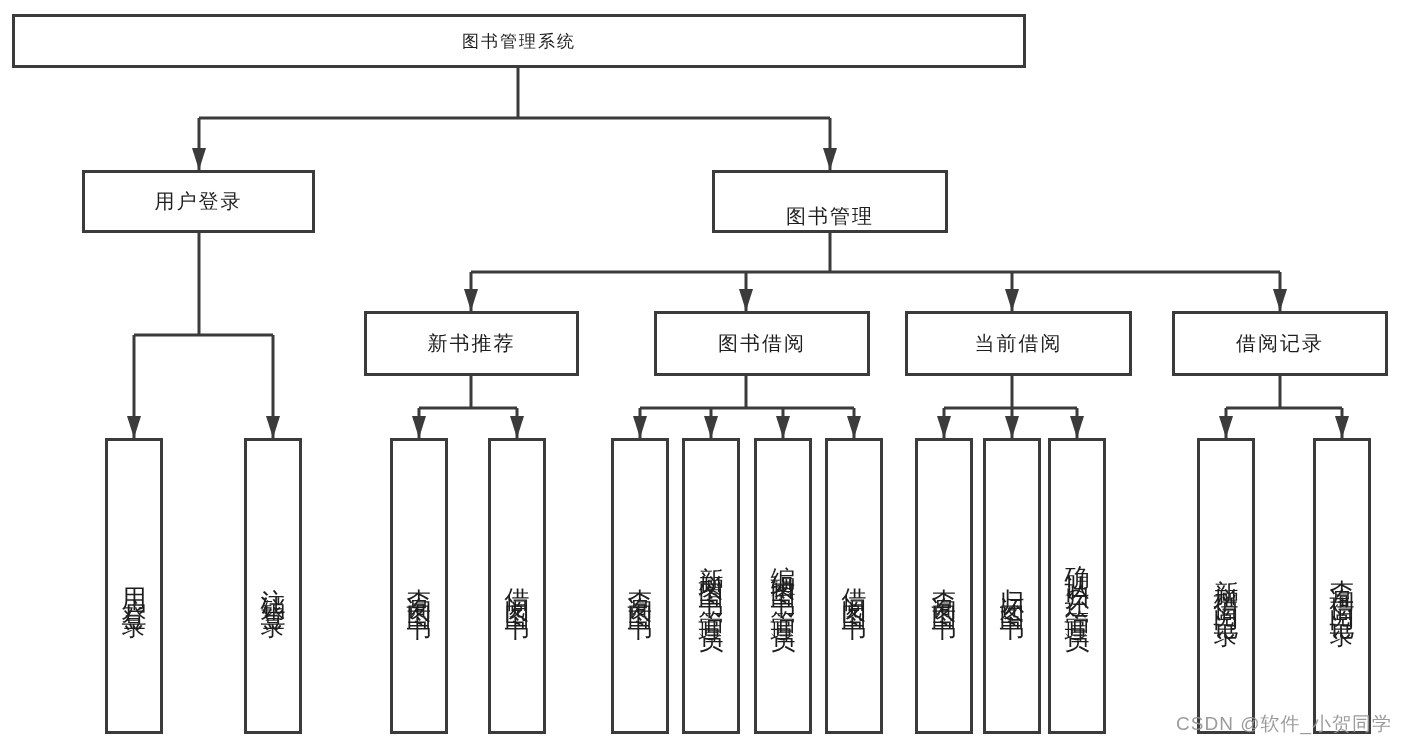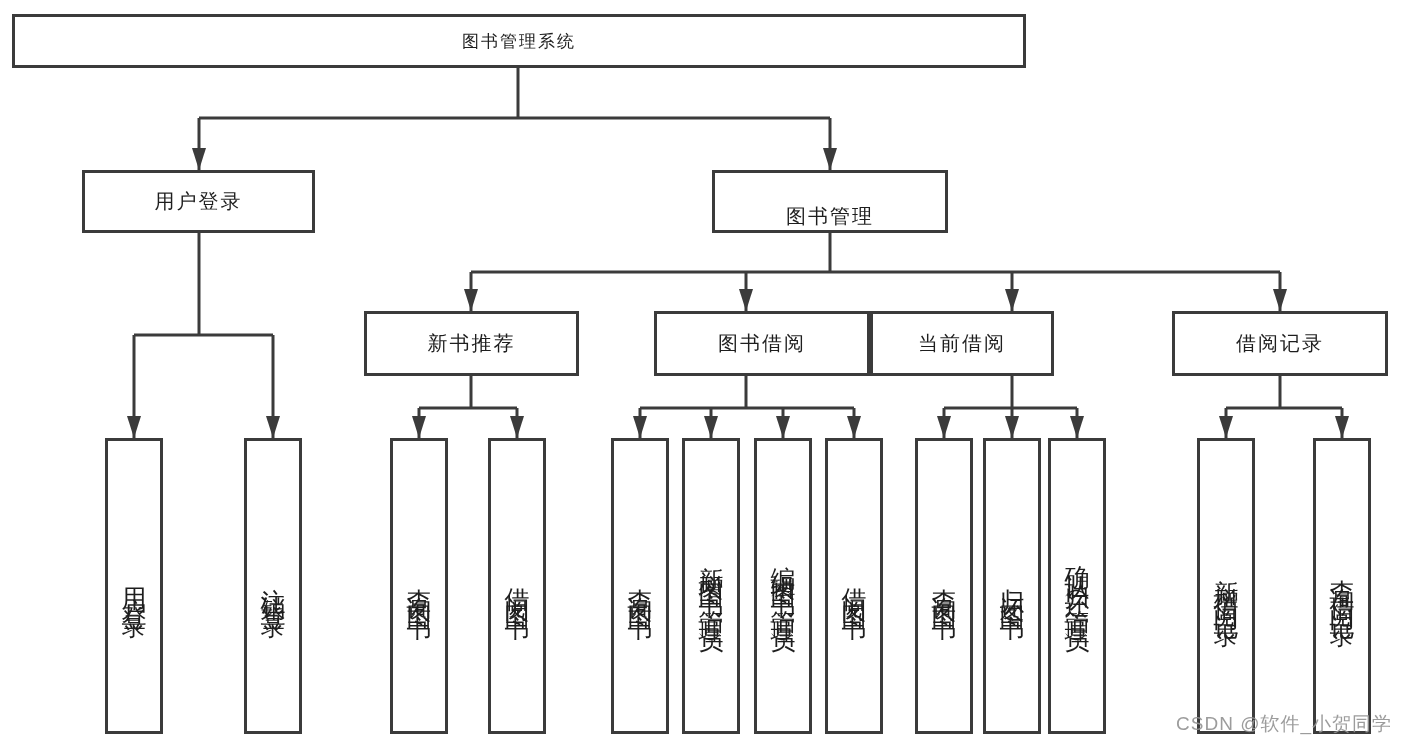--- a/index.html
+++ b/index.html
@@ -116,21 +116,21 @@
   <div class="node hbox" style="left:712px; top:170px; width:236px; height:63px;align-items:flex-end;">
     <span class="label">图书管理</span>
   </div>
 
   <div class="node hbox" style="left:364px; top:311px; width:215px; height:65px;">
     <span class="label">新书推荐</span>
   </div>
   <div class="node hbox" style="left:638px; top:311px; width:216px; height:65px;margin-left:16px;">
     <span class="label">图书借阅</span>
   </div>
-  <div class="node hbox" style="left:870px; top:311px; width:184px; height:65px;">
+  <div class="node hbox" style="left:905px; top:311px; width:227px; height:65px;">
     <span class="label">当前借阅</span>
   </div>
   <div class="node hbox" style="left:1172px; top:311px; width:216px; height:65px;">
     <span class="label">借阅记录</span>
   </div>
 
   <div class="node vbox" style="left:105px; top:438px; width:58px; height:296px;">
     <span class="label">用户登录</span>
   </div>
   <div class="node vbox" style="left:244px; top:438px; width:58px; height:296px;">

